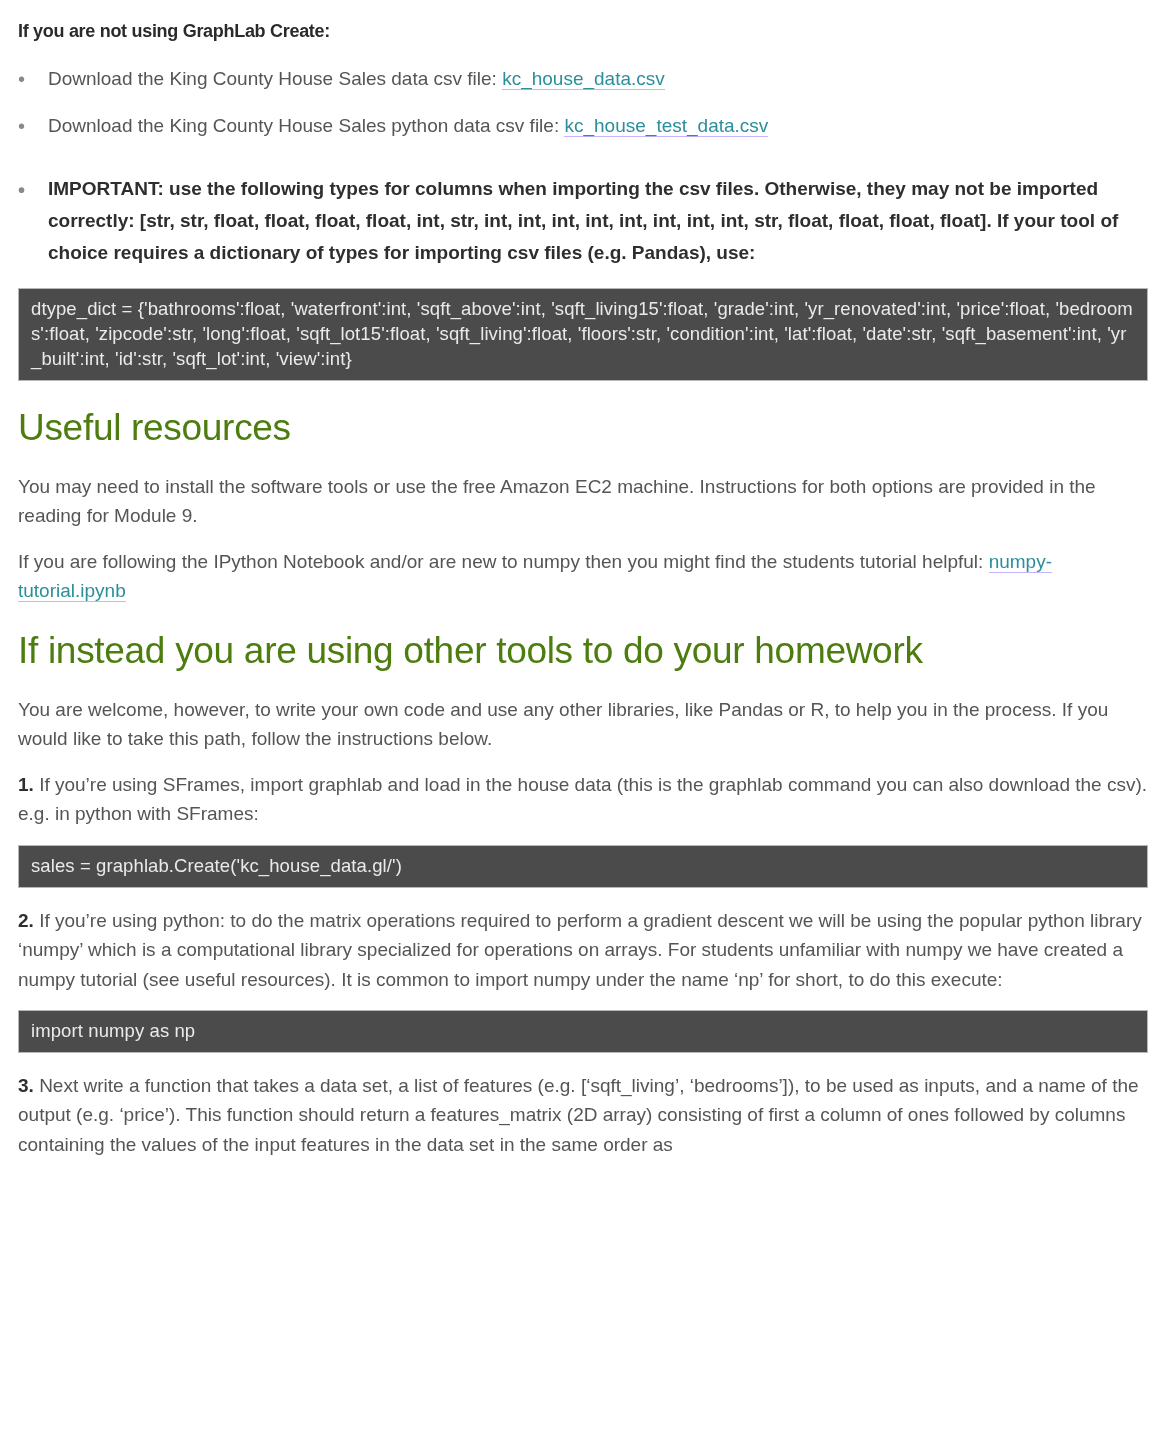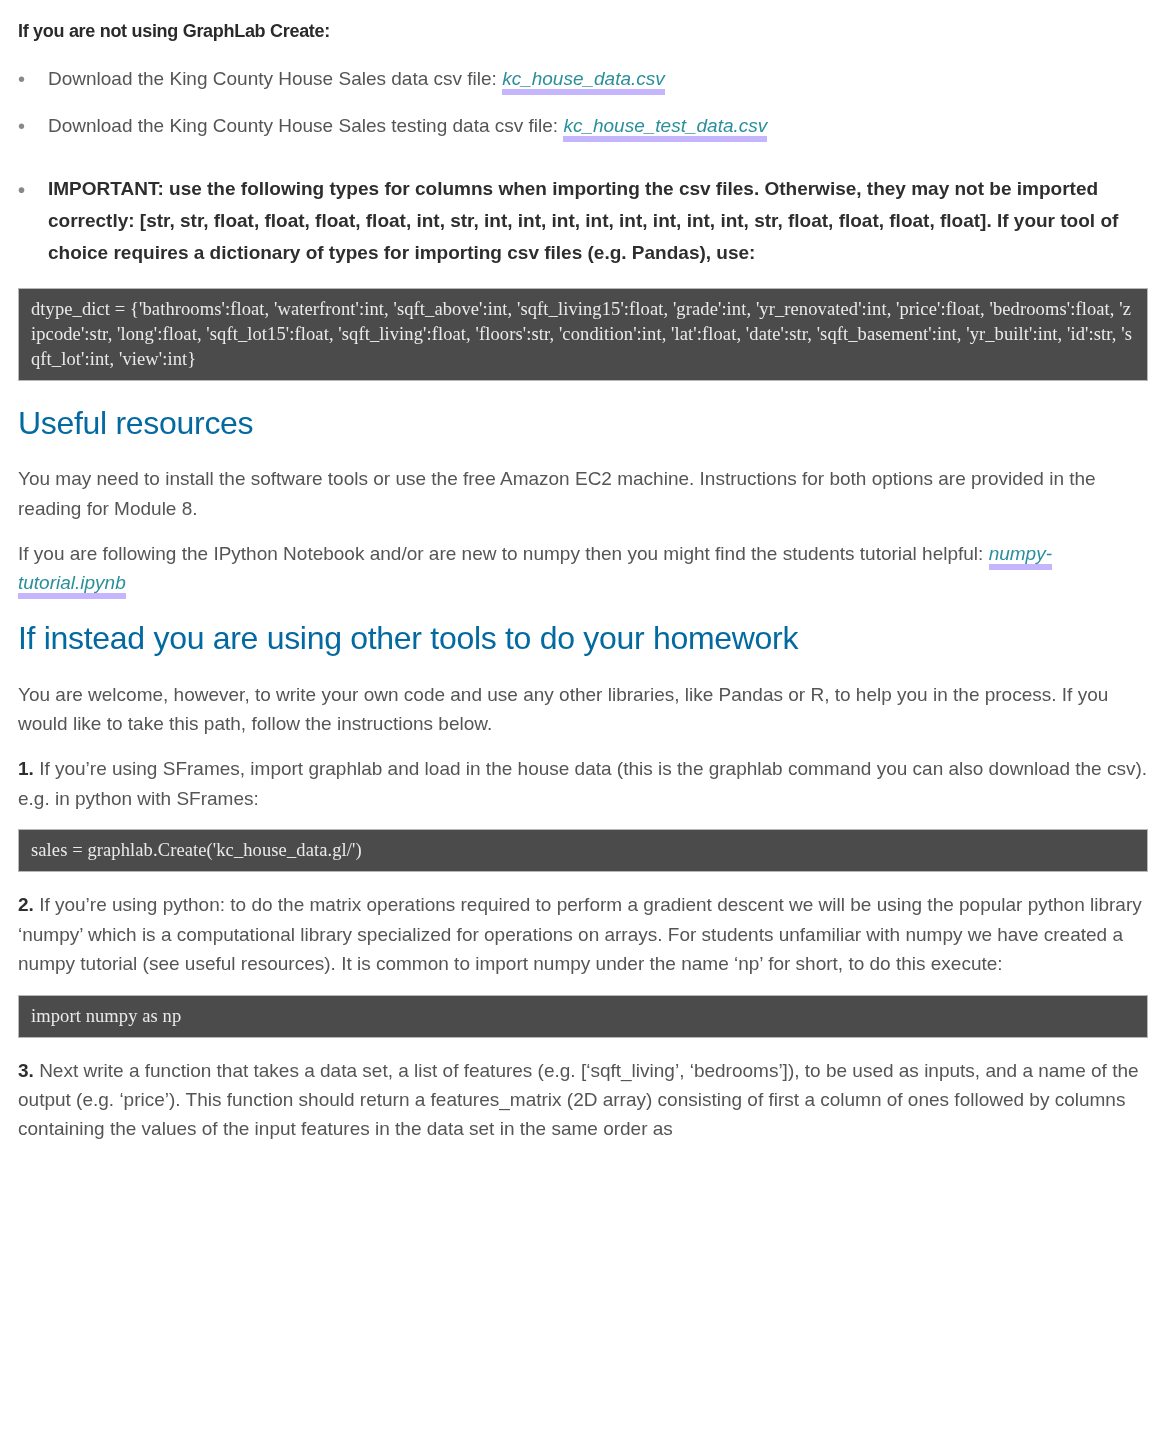--- a/index.html
+++ b/index.html
@@ -12,23 +12,23 @@
       background: #fff;
     }
     h2 {
       font-size: 18px;
       font-weight: 600;
       color: #2a2a2a;
       margin-bottom: 18px;
       letter-spacing: -0.3px;
     }
     h1.section {
-      font-size: 32px;
+      font-size: 37px;
       font-weight: 400;
-      color: #0369a1;
+      color: #4d7c0f;
       margin-top: 14px;
       margin-bottom: 16px;
       letter-spacing: -0.3px;
     }
     ul {
       list-style: none;
       padding: 0;
       margin-bottom: 8px;
     }
     ul li {
@@ -47,27 +47,26 @@
     }
     ul li.bold-item {
       font-weight: 700;
       color: #2e2e2e;
       line-height: 1.7;
       margin-top: 32px;
     }
     a {
       color: #2a8f9b;
       text-decoration: none;
-      border-bottom: 6px solid #c4b5fd;
-      font-style: italic;
+      border-bottom: 1px solid #c4b5fd;
     }
     pre.code {
       background: #4b4b4b;
       color: #eaeaea;
-      font-family: Liberation Serif, serif;
+      font-family: Liberation Sans, sans-serif;
       font-size: 18.5px;
       line-height: 1.35;
       padding: 8px 12px;
       margin: 12px 0 18px 0;
       border: 1px solid #b7b7b7;
       white-space: pre-wrap;
       word-break: break-all;
       letter-spacing: 0.1px;
     }
     p {
@@ -79,30 +78,30 @@
 </head>
 <body>
 
 <h2>If you are not using GraphLab Create:</h2>
 
 <ul>
   <li>
     <span>Download the King County House Sales data csv file: </span><a href="#">kc_house_data.csv</a>
   </li>
   <li>
-    <span>Download the King County House Sales testing data csv file: </span><a href="#">kc_house_test_data.csv</a>
+    <span>Download the King County House Sales python data csv file: </span><a href="#">kc_house_test_data.csv</a>
   </li>
   <li class="bold-item">IMPORTANT: use the following types for columns when importing the csv files. Otherwise, they may not be imported correctly: [str, str, float, float, float, float, int, str, int, int, int, int, int, int, int, int, str, float, float, float, float]. If your tool of choice requires a dictionary of types for importing csv files (e.g. Pandas), use:</li>
 </ul>
 
 <pre class="code">dtype_dict = {'bathrooms':float, 'waterfront':int, 'sqft_above':int, 'sqft_living15':float, 'grade':int, 'yr_renovated':int, 'price':float, 'bedrooms':float, 'zipcode':str, 'long':float, 'sqft_lot15':float, 'sqft_living':float, 'floors':str, 'condition':int, 'lat':float, 'date':str, 'sqft_basement':int, 'yr_built':int, 'id':str, 'sqft_lot':int, 'view':int}</pre>
 
 <h1 class="section">Useful resources</h1>
 
-<p>You may need to install the software tools or use the free Amazon EC2 machine. Instructions for both options are provided in the reading for Module 8.</p>
+<p>You may need to install the software tools or use the free Amazon EC2 machine. Instructions for both options are provided in the reading for Module 9.</p>
 
 <p>
   <span>If you are following the IPython Notebook and/or are new to numpy then you might find the students tutorial helpful: </span><a href="#">numpy-tutorial.ipynb</a>
 </p>
 
 <h1 class="section">If instead you are using other tools to do your homework</h1>
 
 <p>You are welcome, however, to write your own code and use any other libraries, like Pandas or R, to help you in the process. If you would like to take this path, follow the instructions below.</p>
 
 <p>

